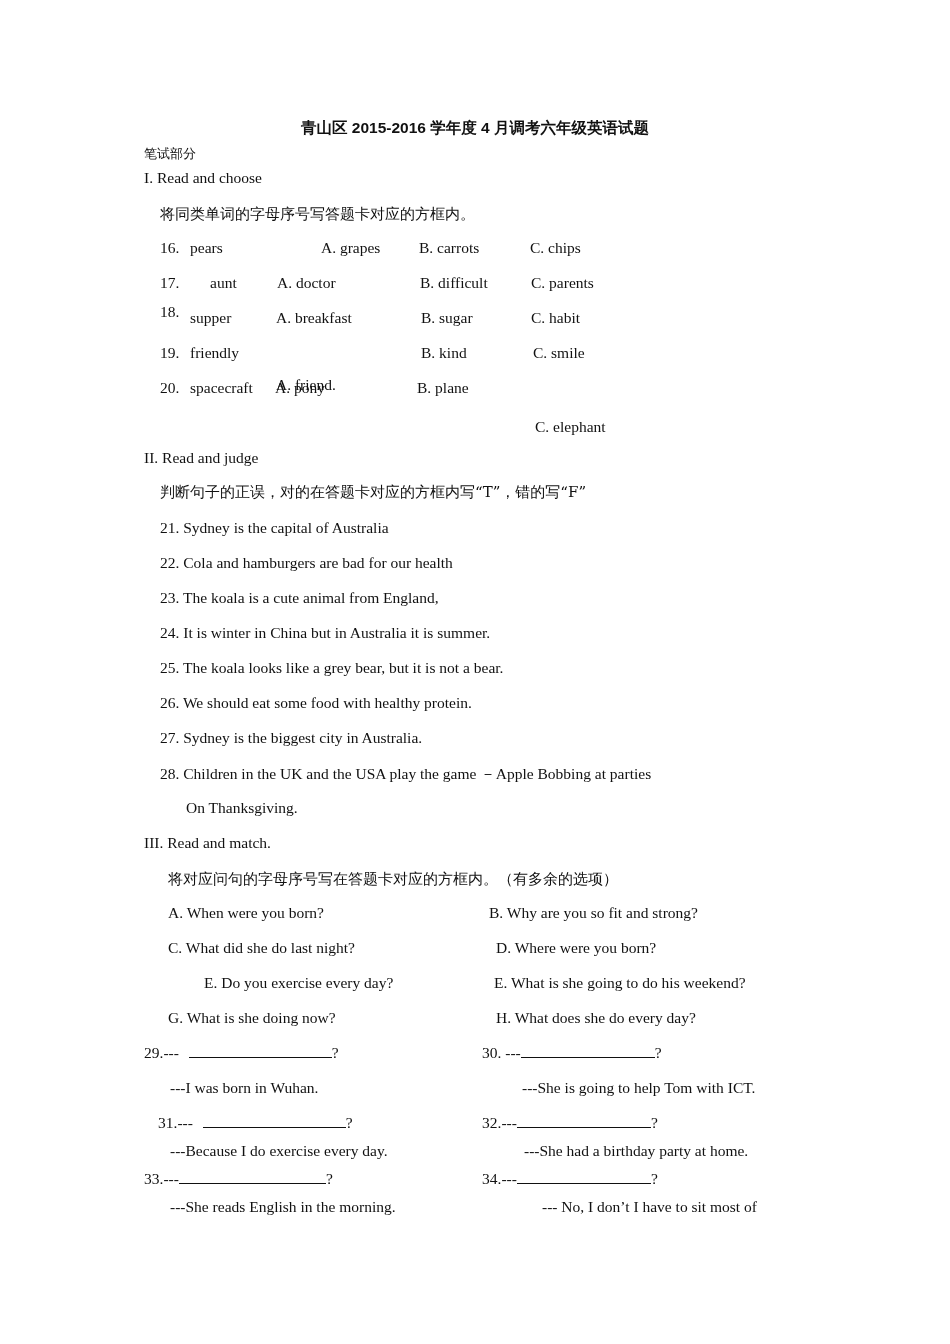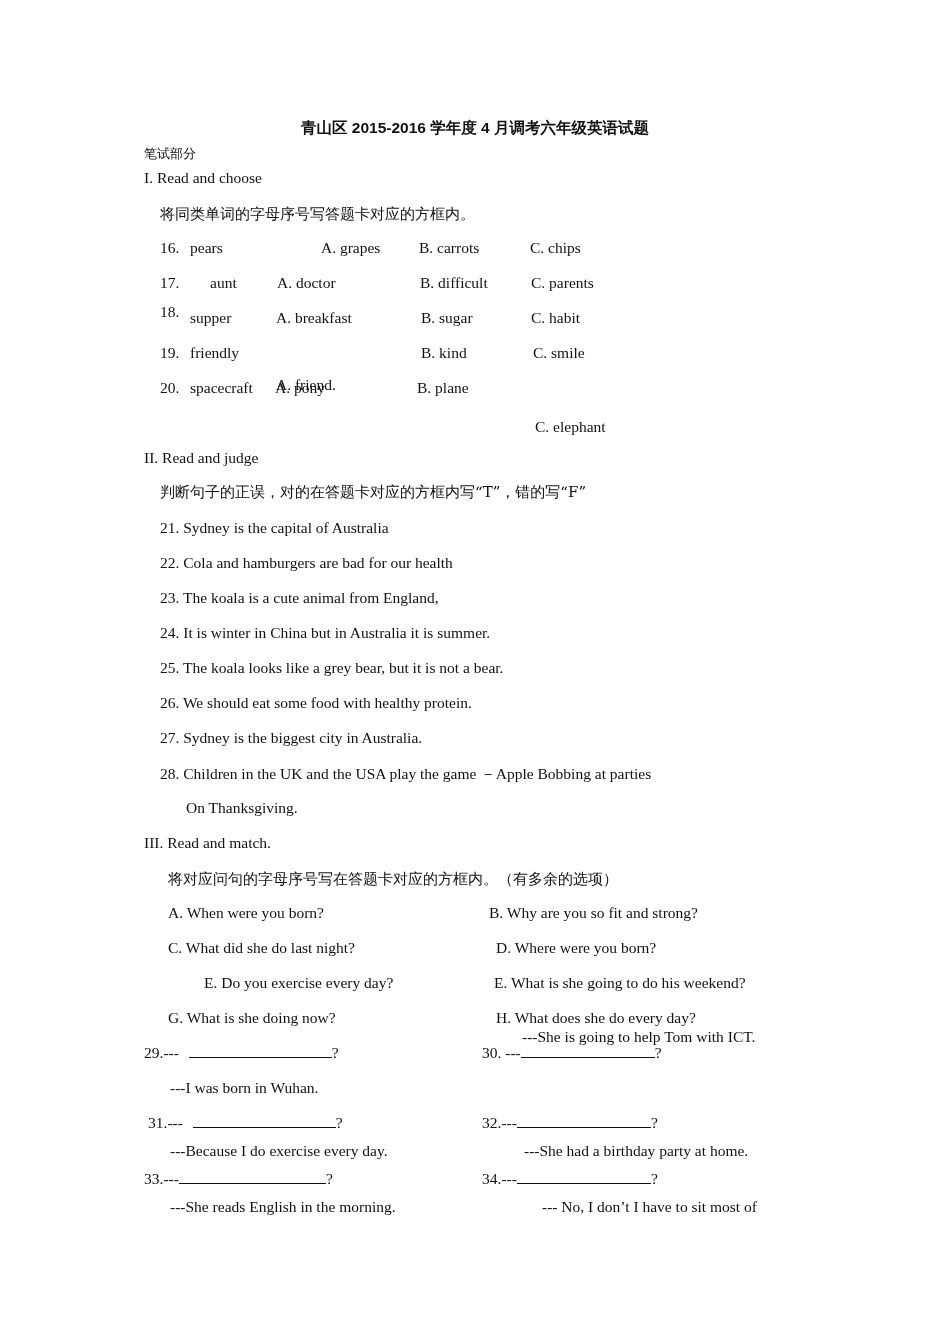--- a/index.html
+++ b/index.html
@@ -90,23 +90,23 @@
 
   <div class="abs" style="left:144px; top:1043px;">
     <span>29.---</span>
     <span class="blank" style="width:143px; margin-left:6px;"></span><span>?</span>
   </div>
   <div class="abs" style="left:170px; top:1078px;">---I  was  born  in  Wuhan.</div>
 
   <div class="abs" style="left:482px; top:1043px;">
     <span>30.  ---</span><span class="blank" style="width:134px;"></span><span>?</span>
   </div>
-  <div class="abs" style="left:522px; top:1027px;">---She  is  going  to  help  Tom  with  ICT.</div>
+  <div class="abs" style="left:522px; top:1078px;">---She  is  going  to  help  Tom  with  ICT.</div>
 
-  <div class="abs" style="left:148px; top:1113px;">
+  <div class="abs" style="left:158px; top:1113px;">
     <span>31.---</span>
     <span class="blank" style="width:143px; margin-left:6px;"></span><span>?</span>
   </div>
   <div class="abs" style="left:170px; top:1141px;">---Because  I  do  exercise  every  day.</div>
 
   <div class="abs" style="left:482px; top:1113px;">
     <span>32.---</span><span class="blank" style="width:134px;"></span><span>?</span>
   </div>
   <div class="abs" style="left:524px; top:1141px;">---She  had  a  birthday  party  at  home.</div>
 

